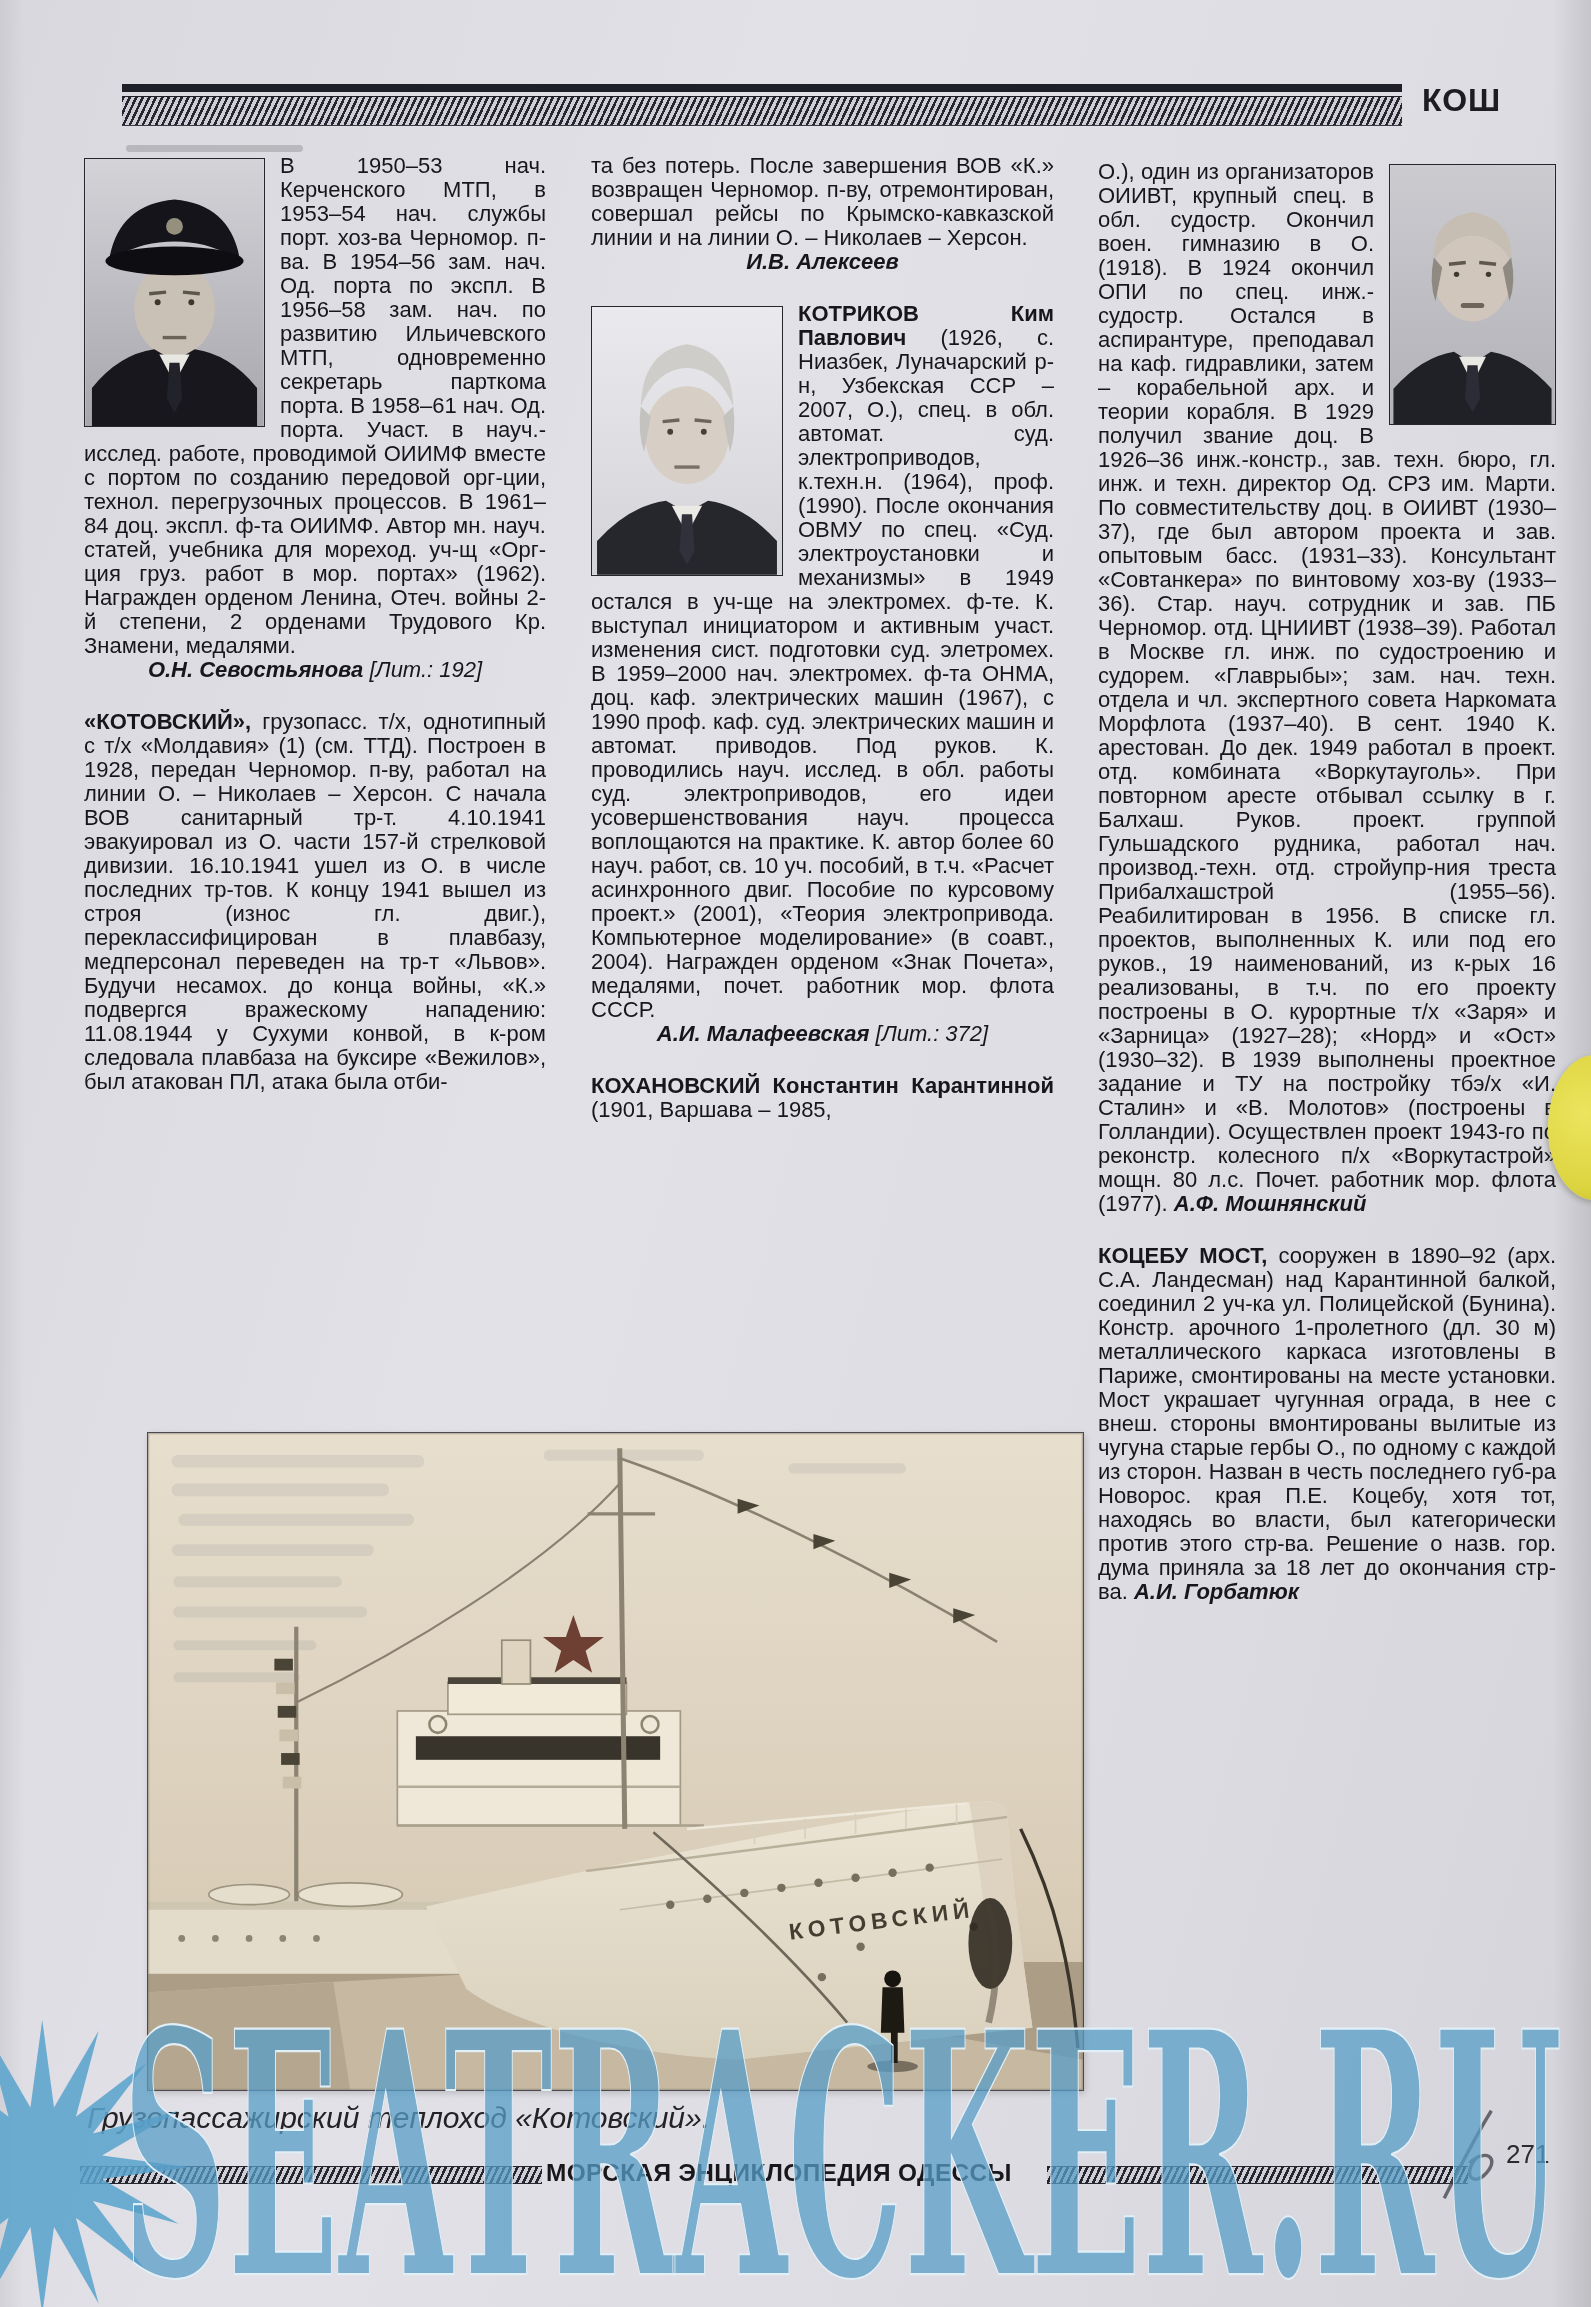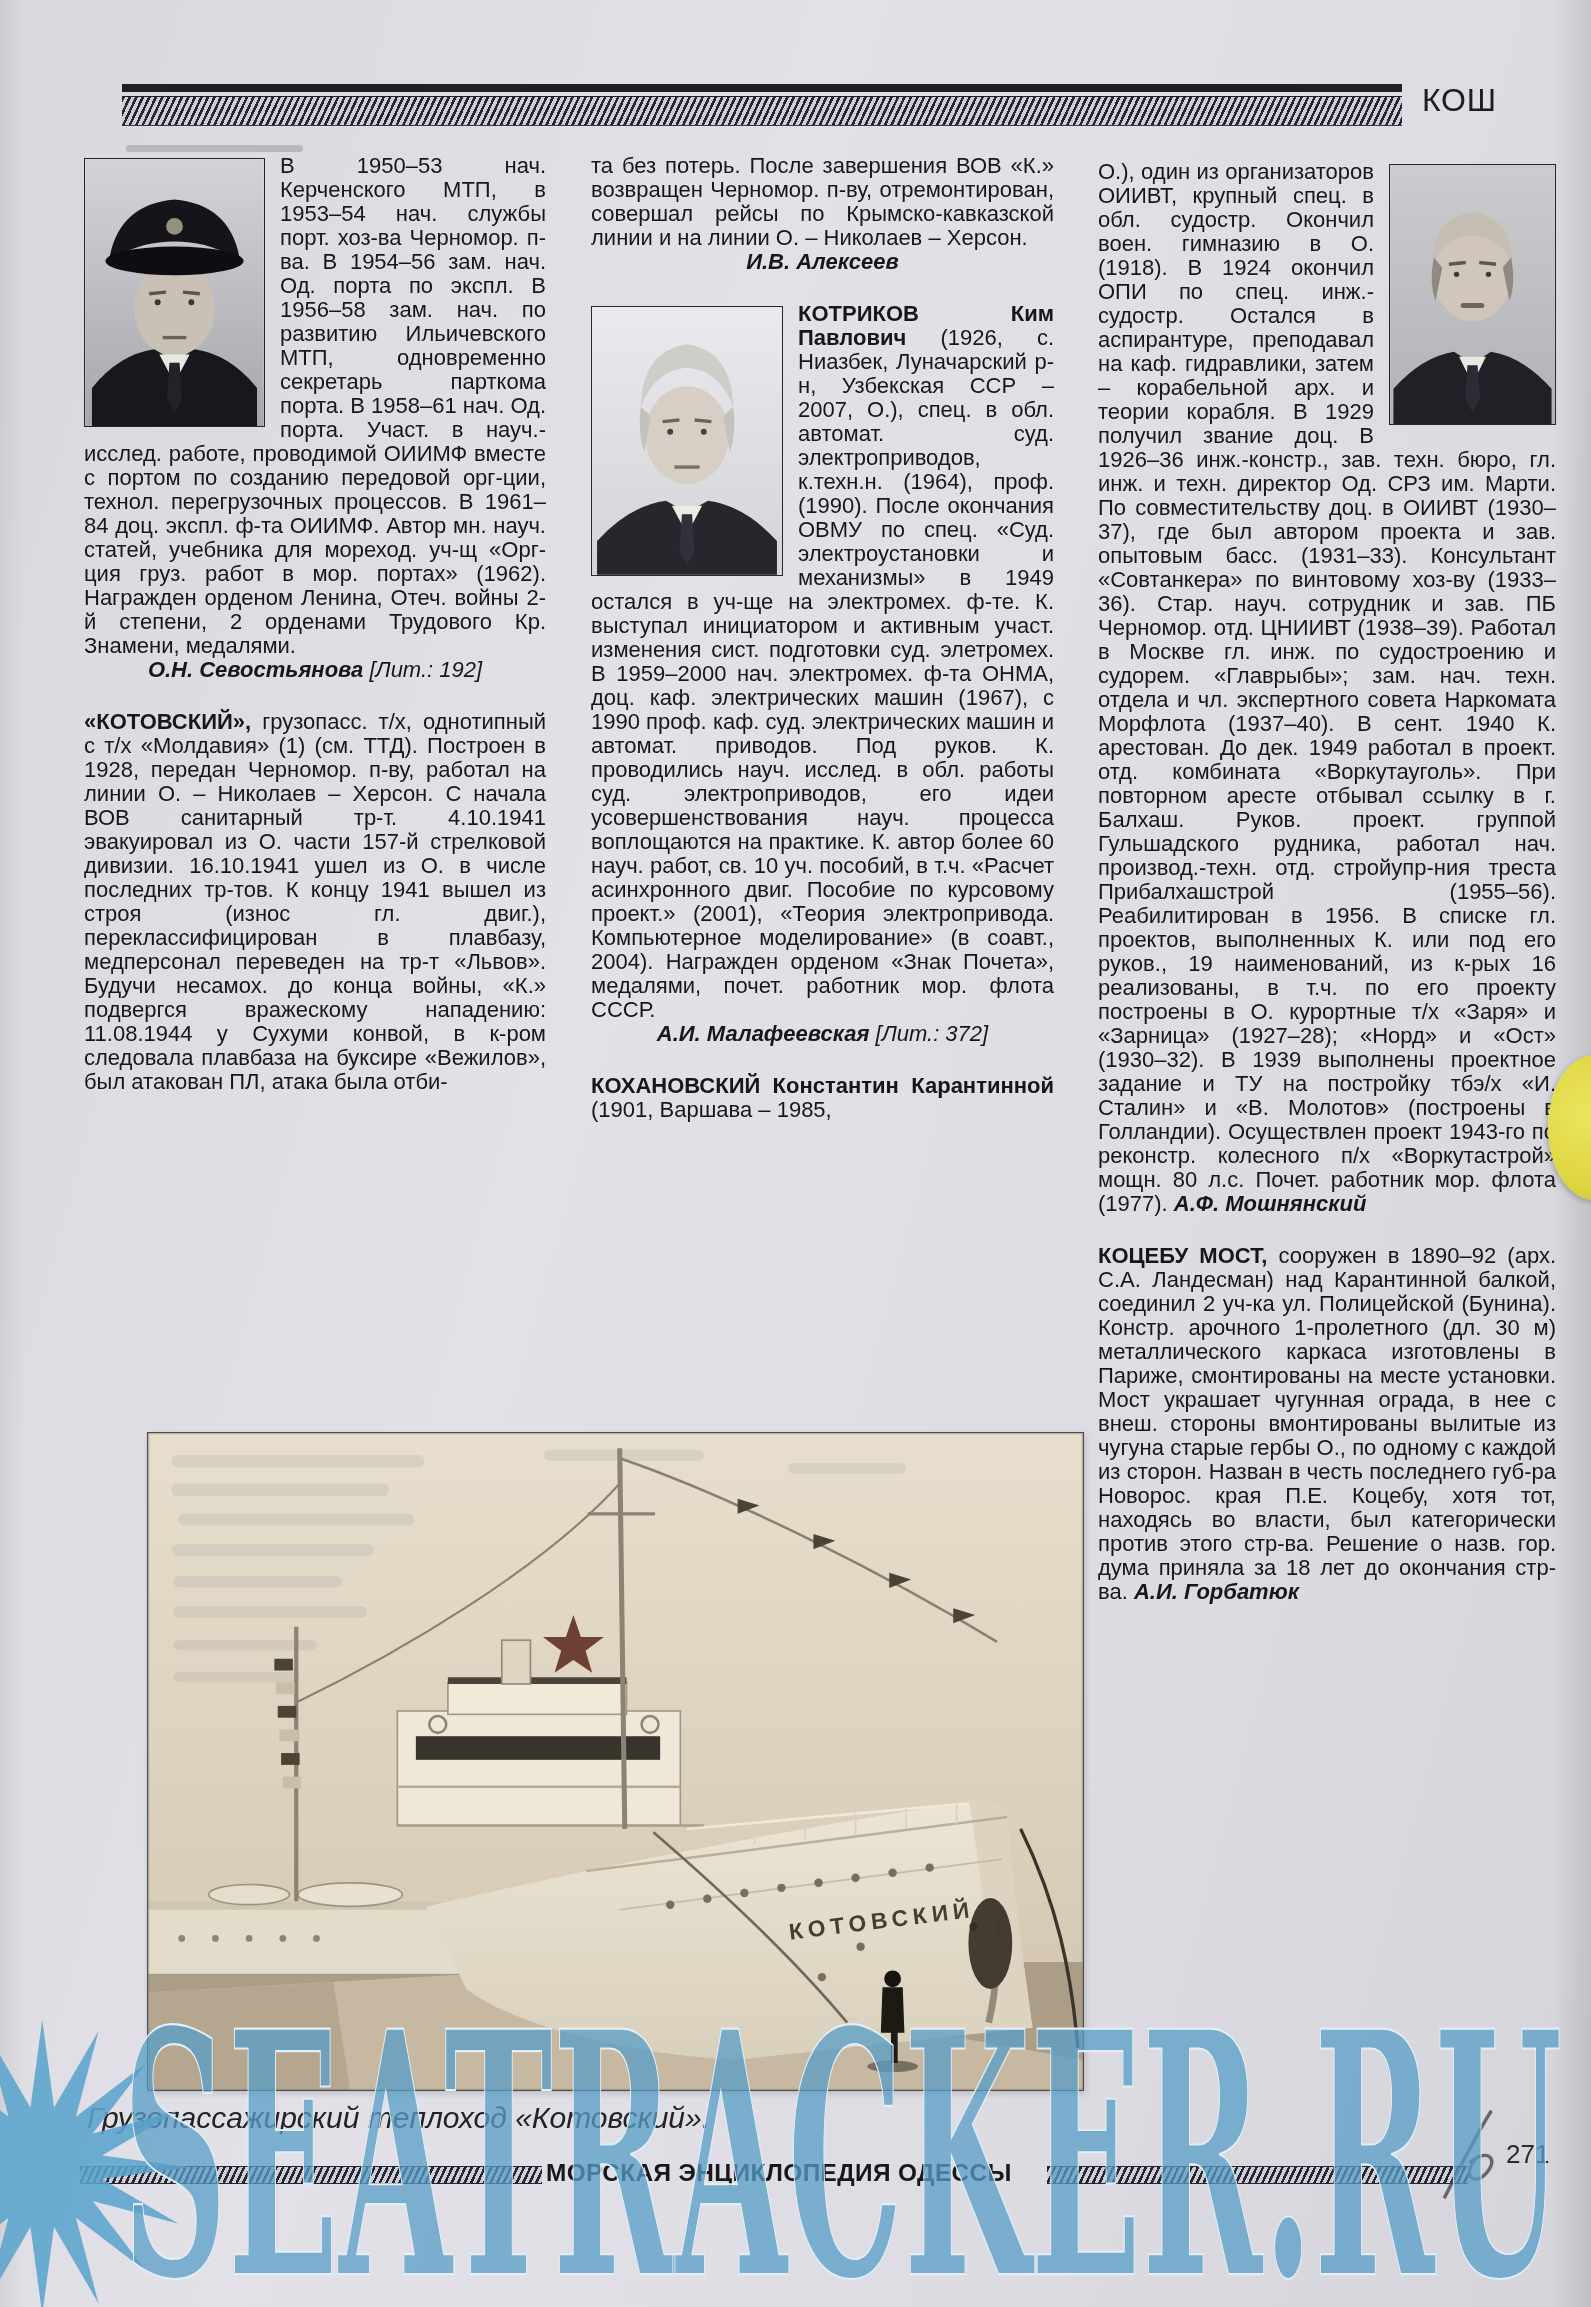--- a/index.html
+++ b/index.html
@@ -9,21 +9,21 @@
     background:
       linear-gradient(to right, rgba(0,0,0,0.06) 0, rgba(0,0,0,0) 25px),
       linear-gradient(to left, rgba(0,0,0,0.10) 0, rgba(0,0,0,0) 39px),
       linear-gradient(105deg,#d9d8de 0%,#e2e1e7 38%,#dedde3 66%,#d5d4da 100%);
   }
   
   .hdr-line{position:absolute;left:122px;top:84px;width:1280px;height:8.4px;background:#1f1f27;}
   .hdr-rope{position:absolute;left:122px;top:96px;width:1280px;height:28px;
     background:repeating-linear-gradient(115deg,#262630 0 2.5px,#cfced6 2.5px 5.9px);
     border-top:1.7px solid #1f1f27;border-bottom:1.7px solid #3a3a44;}
-  .hdr-word{position:absolute;left:1422px;top:82px;font-size:32px;font-weight:normal;letter-spacing:0.8px;color:#1c1c22;}
+  .hdr-word{position:absolute;left:1422px;top:82px;font-size:32px;font-weight:bold;letter-spacing:0.8px;color:#1c1c22;}
   
   .col{position:absolute;font-size:22px;line-height:24px;text-align:justify;color:#17171b;}
   .col1{left:84px;top:154px;width:462px;}
   .col2{left:591px;top:154px;width:463px;}
   .col3{left:1098px;top:160px;width:458px;}
   .col p{margin:0;}
   .col p.entry{margin-top:28px;}
   .hw{font-weight:bold;}
   .signame{font-weight:bold;font-style:italic;}
   .siglit{font-style:italic;}

